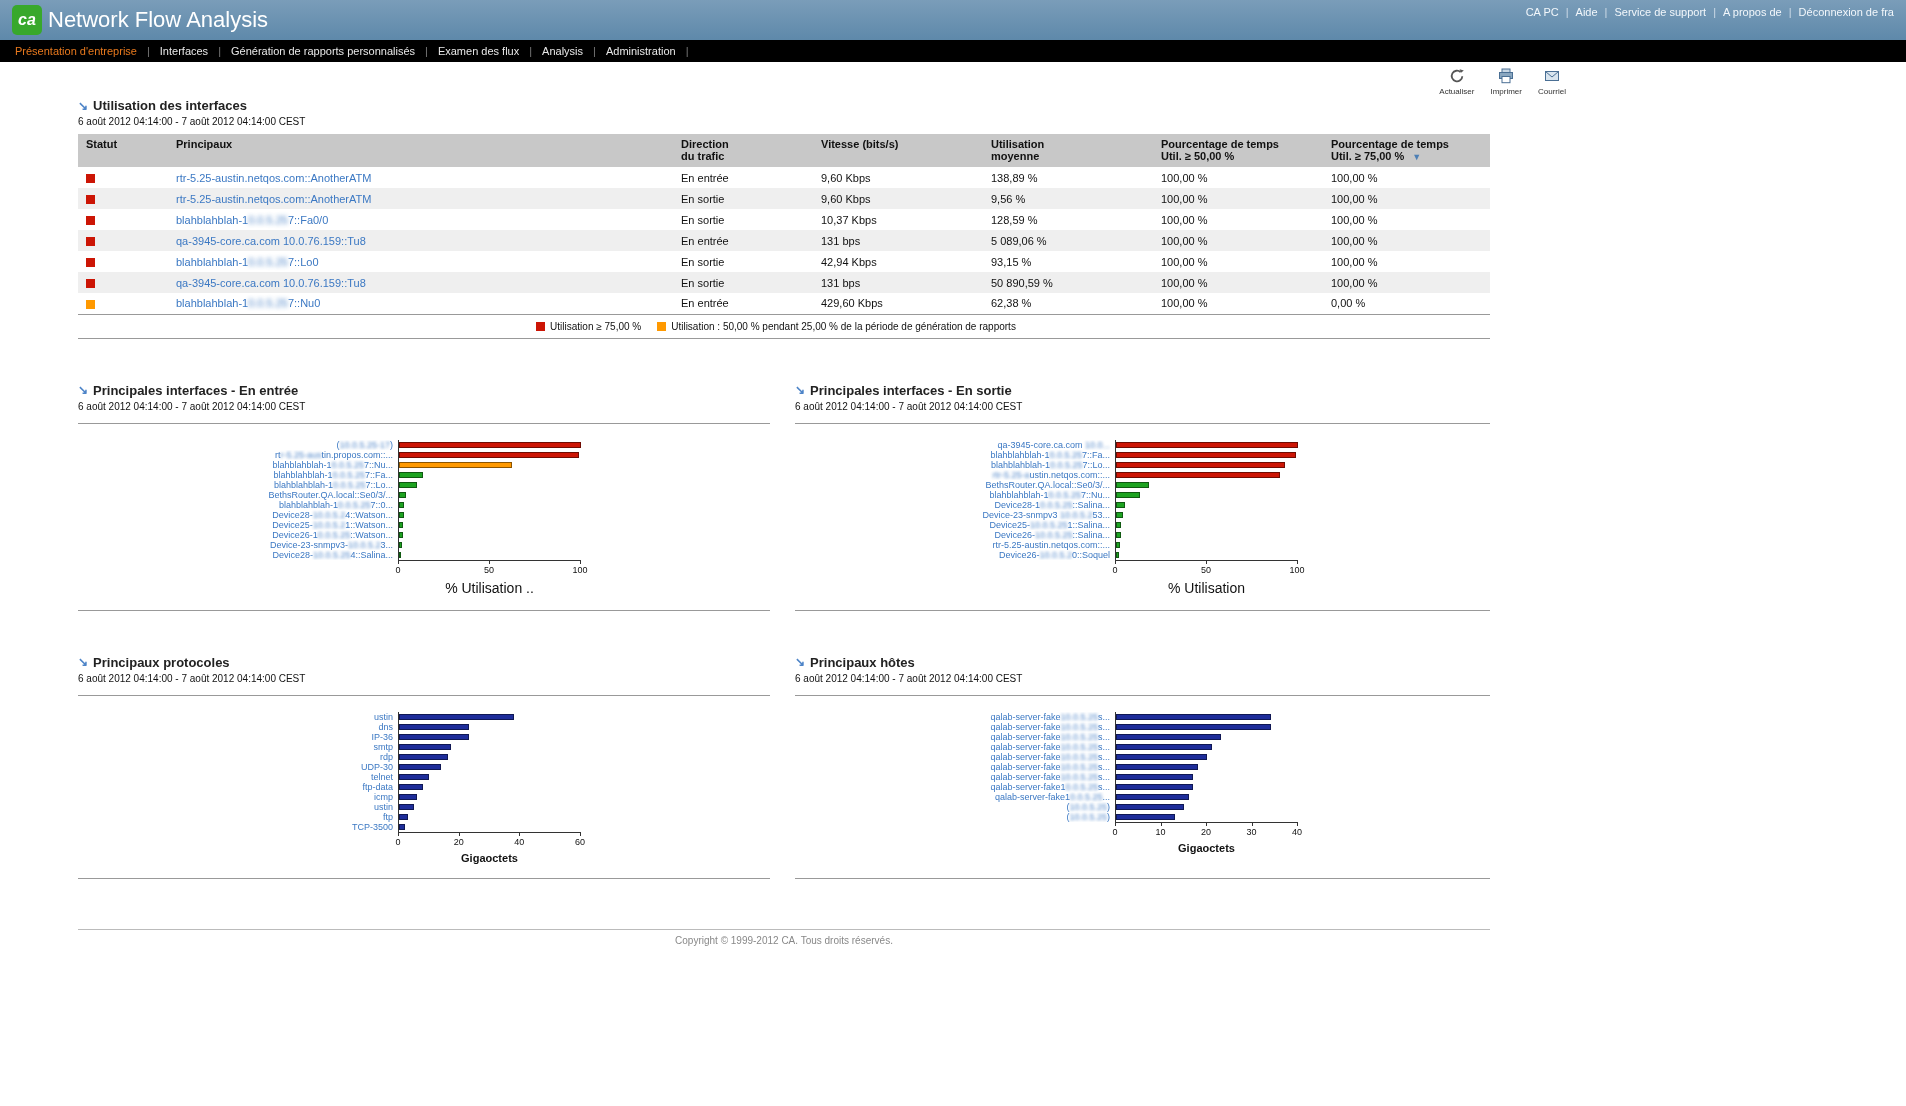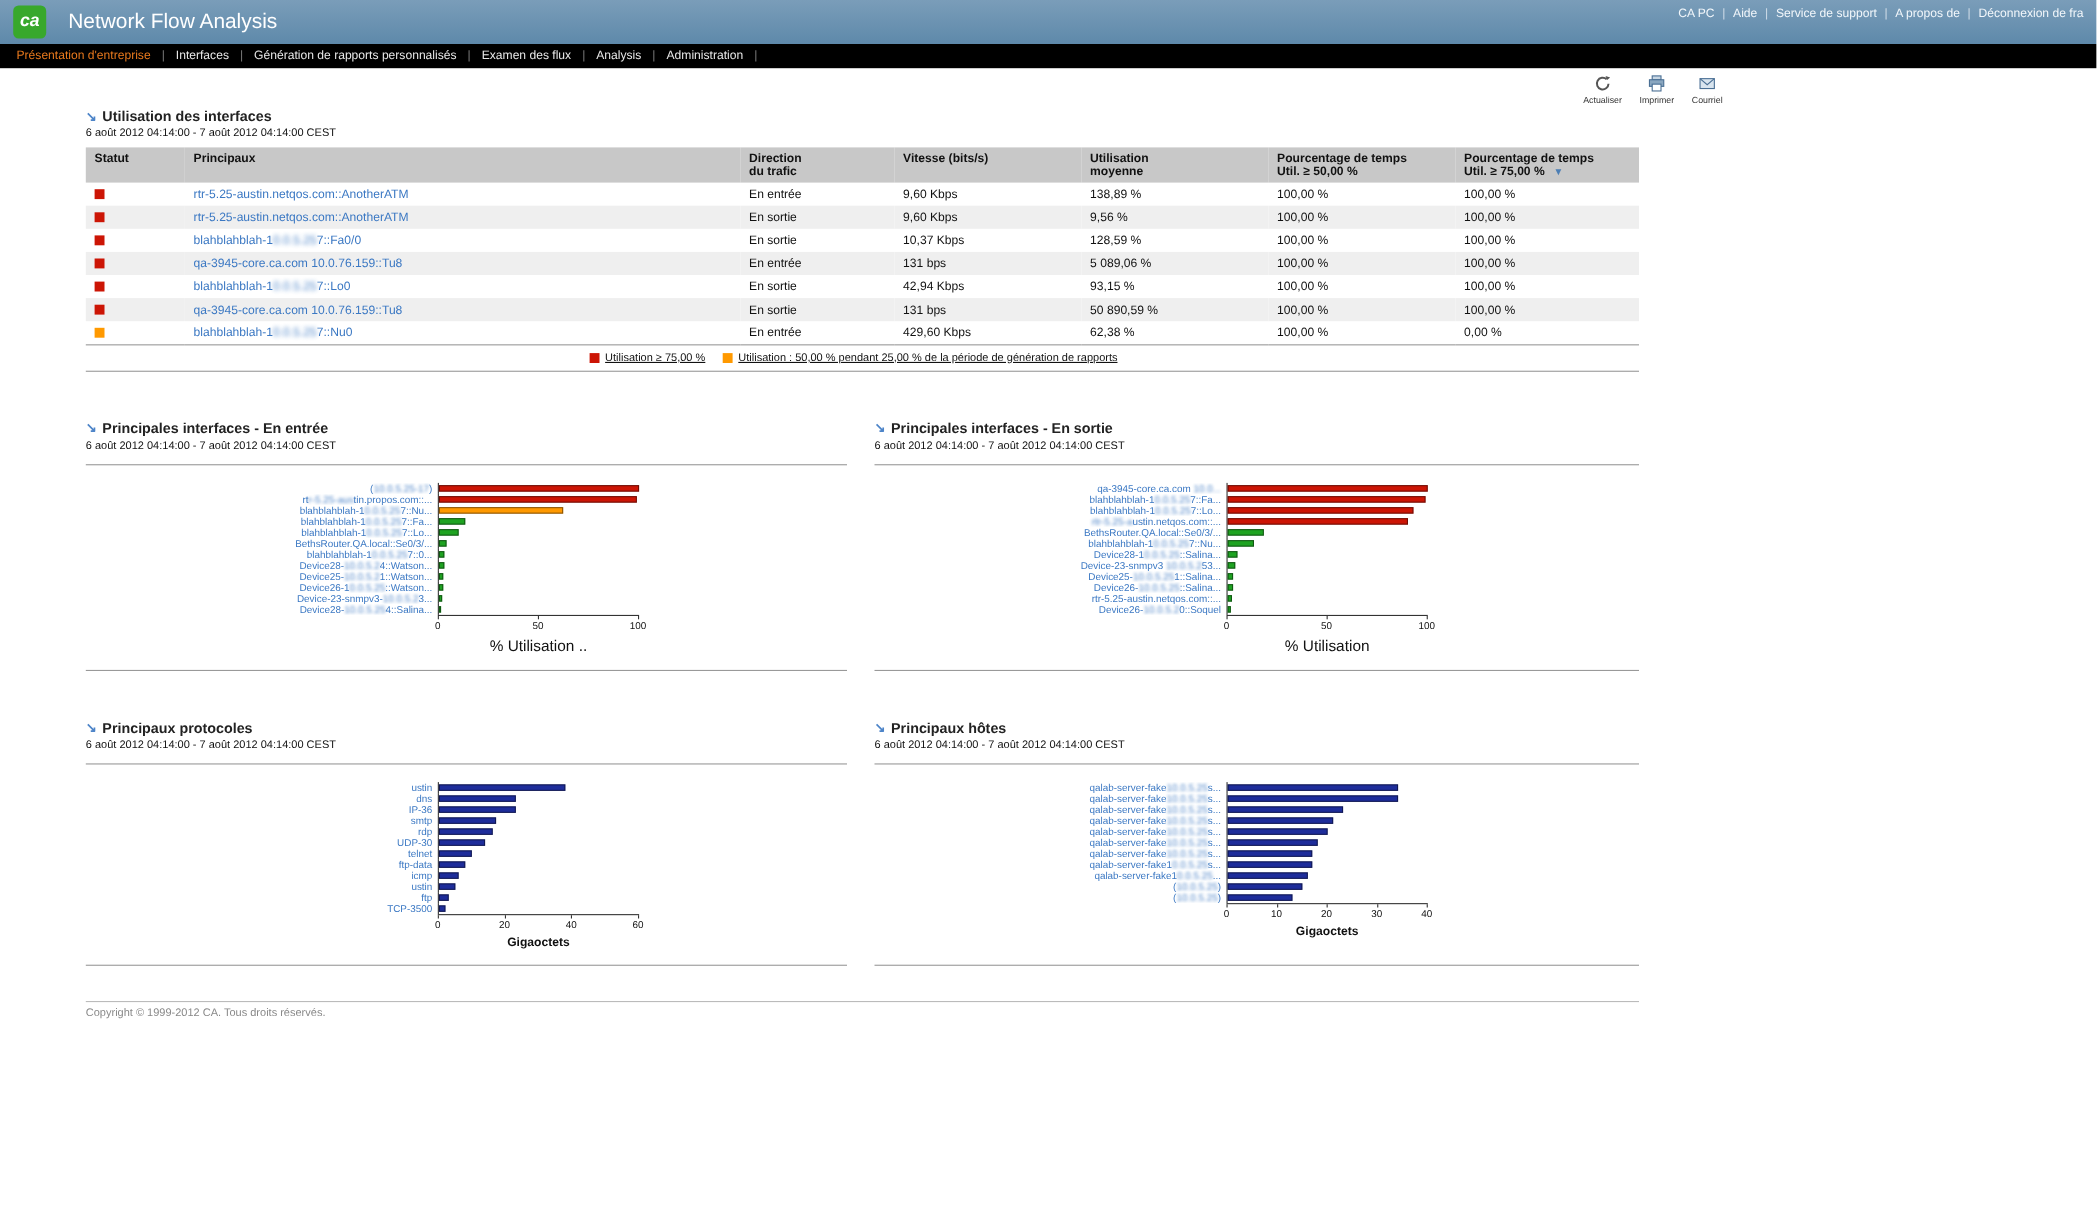--- a/index.html
+++ b/index.html
@@ -13,21 +13,21 @@
   
   .topbar {
     height: 40px; background: linear-gradient(#7a9db9, #5e89aa);
     display:flex; align-items:center; padding:0 12px;
   }
   .logo {
     width:30px; height:30px; background:#38a82c; border-radius:5px;
     color:#fff; font-weight:bold; font-style:italic; font-size:16px;
     display:flex; align-items:center; justify-content:center; flex:0 0 auto;
   }
-  .app-title { color:#fff; font-size:19px; margin-left:20px; font-weight:400; }
+  .app-title { color:#fff; font-size:22px; margin-left:6px; font-weight:400; }
   .toplinks { margin-left:auto; align-self:flex-start; margin-top:6px; font-size:11px; }
   .toplinks a { color:#f2f7fb; }
   .toplinks .sep { color:#cfdce8; margin:0 7px; }
 
   
   .mainnav { height:22px; background:#000; display:flex; align-items:center; padding-left:10px; font-size:11px; }
   .nav-item { color:#e8e8e8; margin:0 5px; cursor:pointer; white-space:nowrap; }
   .nav-item.active { color:#e8791d; }
   .nav-sep { color:#7a7a7a; margin:0 5px; }
 
@@ -50,21 +50,21 @@
     font-weight:bold; color:#111; line-height:12px; cursor:pointer;
   }
   .iface tbody td { padding:4px 8px; color:#111; height:21px; }
   .iface tbody tr:nth-child(even) { background:#efefef; }
   .iface tbody tr:last-child td { border-bottom:1px solid #999; }
   .iface a { color:#3b78c3; }
   .status-sq { display:inline-block; width:9px; height:9px; vertical-align:middle; }
   .sort-arrow { color:#4d7fb5; font-size:9px; margin-left:8px; }
   .table-legend { display:flex; justify-content:center; align-items:center; font-size:10px; margin-top:6px; }
   .table-legend .status-sq { margin-right:5px; }
-  .table-legend .lg-label { margin-right:16px;text-decoration:underline; }
+  .table-legend .lg-label { margin-right:16px; }
   .hline { border-top:1px solid #999; margin-top:6px; }
 
   
   .charts-grid { display:grid; grid-template-columns:692px 695px; column-gap:25px; row-gap:44px; margin-top:44px; }
   .chart-panel { border-bottom:1px solid #999; padding-bottom:14px; }
   .panel-head { border-bottom:1px solid #999; padding-bottom:4px; }
   .panel-head .section-head { margin-top:0; }
   .plot { margin-top:16px; }
   .crow { display:flex; }
   .clabel {
@@ -76,21 +76,21 @@
   .xaxisline { margin-left:320px; width:183px; border-top:1px solid #333; position:relative; height:16px; }
   .tick { position:absolute; top:0; width:1px; height:3px; background:#333; }
   .ticklbl { position:absolute; top:4px; font-size:9px; color:#111; transform:translateX(-50%); }
   .xlabel { margin-left:320px; width:183px; text-align:center; font-size:14px; color:#111; margin-top:4px; }
   .xlabel.bold { font-weight:bold; font-size:11px; }
 
   .blurred { filter: blur(2px); opacity:.9; }
   .clabel .blurred { filter: blur(1.6px); }
 
   
-  .footer { margin-left:78px; width:1412px; border-top:1px solid #bbb; margin-top:32px; padding-top:5px; text-align:left; }
+  .footer { margin-left:78px; width:1412px; border-top:1px solid #bbb; margin-top:50px; padding-top:5px; text-align:center; }
   .copyright { font-size:10px; color:#888; }
 </style>
 </head>
 <body>
 
 <div class="topbar">
   <div class="logo">ca</div>
   <div class="app-title">Network Flow Analysis</div>
   <div class="toplinks"><a href="#">CA PC</a><span class="sep">|</span><a href="#">Aide</a><span class="sep">|</span><a href="#">Service de support</a><span class="sep">|</span><a href="#">A propos de</a><span class="sep">|</span><a href="#">Déconnexion de fra</a></div>
 </div>

